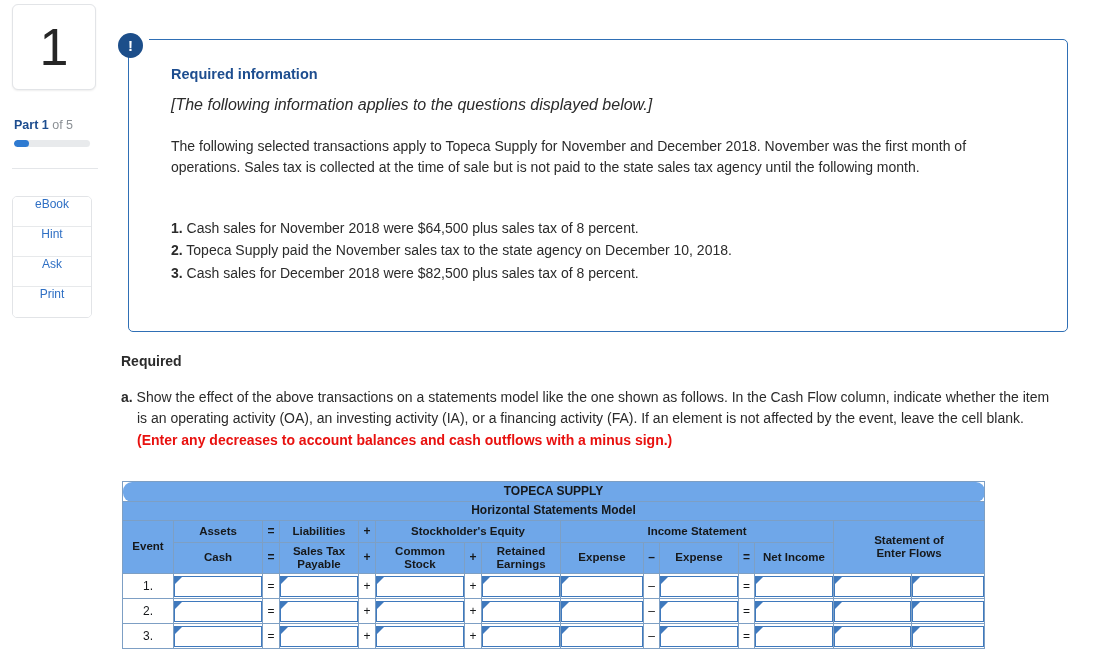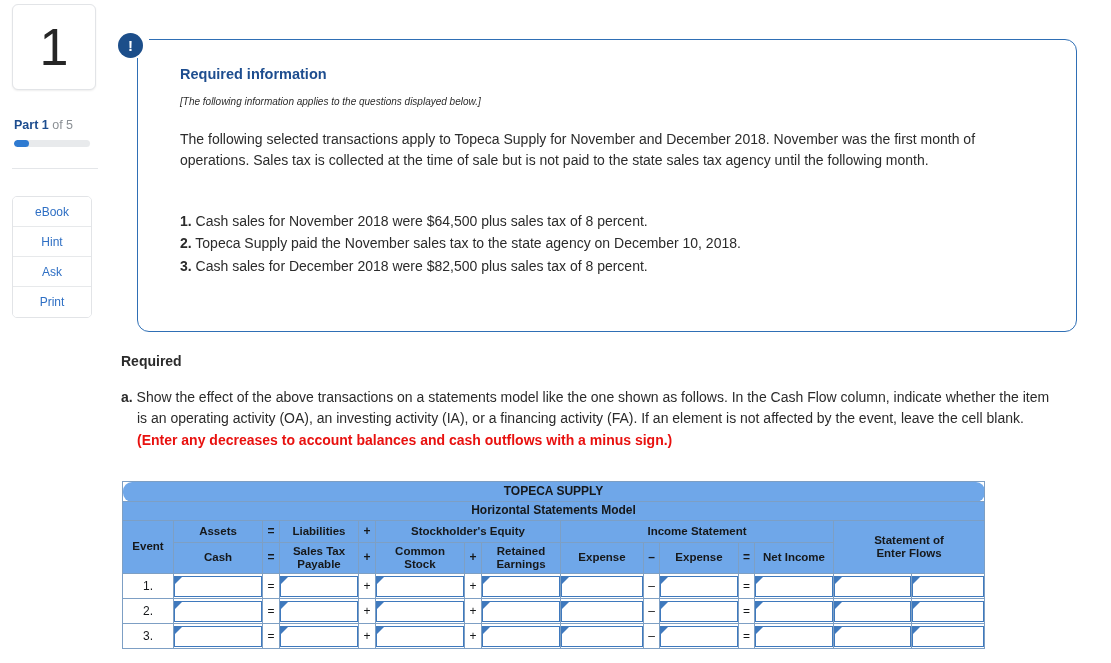--- a/index.html
+++ b/index.html
@@ -76,37 +76,37 @@
     position: absolute;
     left: 12px; top: 196px;
     width: 80px;
     border: 1px solid #e2e4e7;
     border-radius: 5px;
     overflow: hidden;
     background: #fff;
   }
   .tool-btn {
     height: 30px;
-    display: flex; align-items: center; justify-content: center;
+    display: flex; justify-content: center;
     font-size: 12px;
     color: #2e6fc4;
     border-bottom: 1px solid #e7e9eb;
     cursor: pointer;
     background: #fff;
   }
   .tool-btn:last-child { border-bottom: none; }
 
   
   #callout {
     position: absolute;
-    left: 137px; top: 39px;
+    left: 128px; top: 39px;
     width: 940px;
     height: 293px;
     border: 1px solid #2f6fb5;
-    border-radius: 12px;
+    border-radius: 5px;
     background: #fff;
   }
   #callout-badge {
     position: absolute;
     left: 118px; top: 33px;
     width: 25px; height: 25px;
     border-radius: 50%;
     background: #1c4e8a;
     color: #fff;
     display: flex; align-items: center; justify-content: center;
@@ -126,21 +126,21 @@
     padding: 26px 30px 0 42px;
   }
   .ri-title {
     color: #1d4d8f;
     font-weight: bold;
     font-size: 14.5px;
     margin: 0 0 14px 0;
   }
   .ri-italic {
     font-style: italic;
-    font-size: 10px;
+    font-size: 16px;
     color: #2b2b2b;
     margin: 0 0 22px 0;
   }
   .ri-body {
     font-size: 14px;
     line-height: 1.53;
     color: #2b2b2b;
     margin: 0;
     max-width: 850px;
   }

